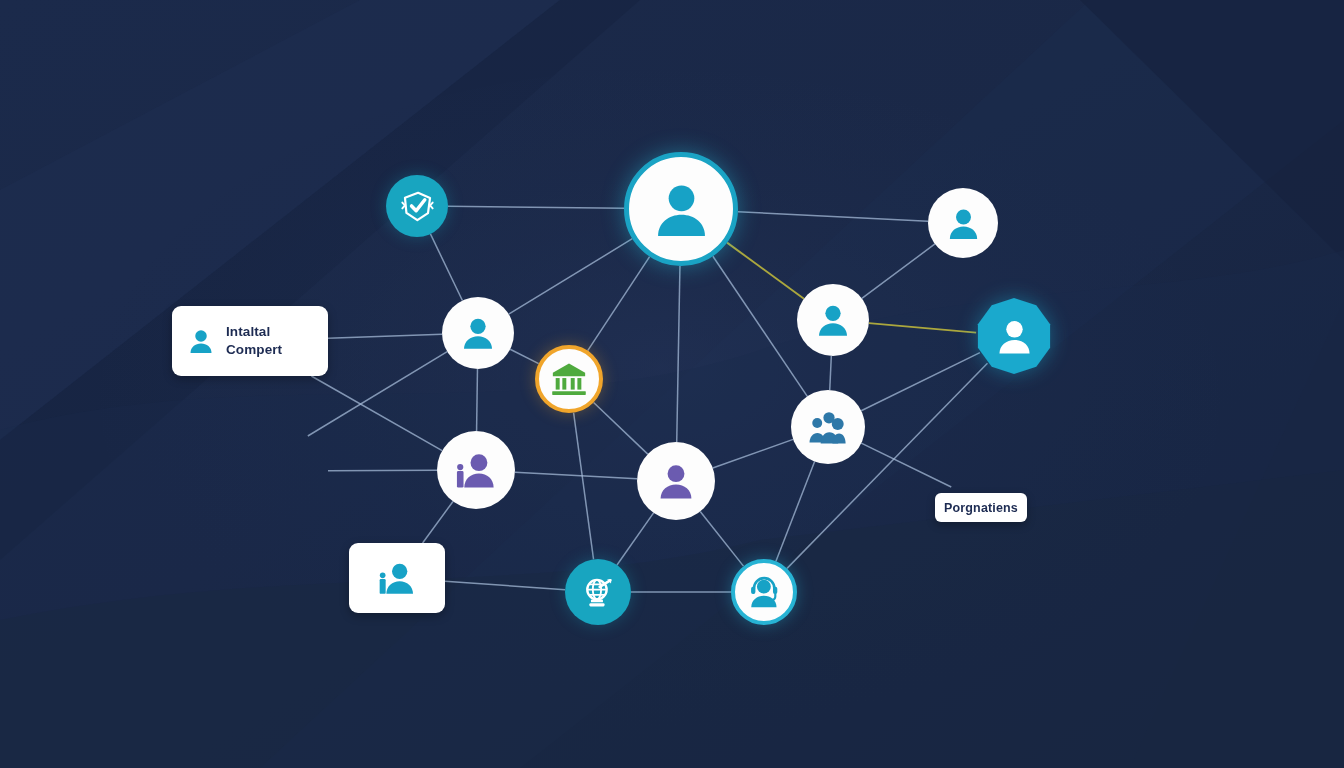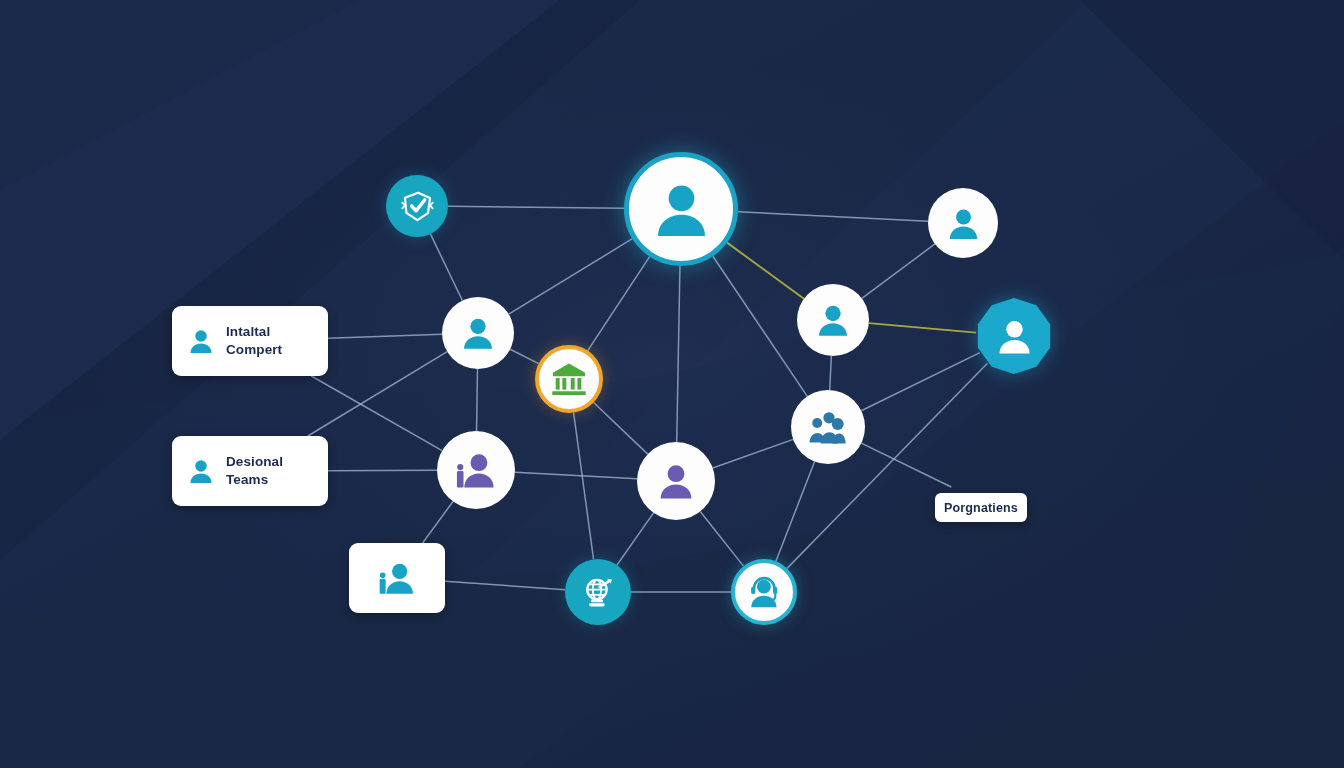--- a/index.html
+++ b/index.html
@@ -291,30 +291,20 @@
       <div class="card" style="left: 172px; top: 306px; width: 156px; height: 70px; padding: 0px 12px 0px 14px; justify-content: flex-start; gap: 10px;">
         <span class="card-icon">
           <svg width="30" height="30" viewBox="0 0 24 24" fill="#17a2c6">
             <circle cx="12" cy="8" r="4.6"></circle>
             <path d="M3.6 21.5c0-4.6 3.8-7.6 8.4-7.6s8.4 3 8.4 7.6z"></path>
           </svg>
         </span>
         <span class="card-text">Intaltal
 Compert</span>
       </div>
-      <div class="card" style="left: 172px; top: 436px; width: 156px; height: 70px; padding: 0px 12px 0px 14px; justify-content: flex-start; gap: 10px;">
-        <span class="card-icon">
-          <svg width="30" height="30" viewBox="0 0 24 24" fill="#17a2c6">
-            <circle cx="12" cy="8" r="4.6"></circle>
-            <path d="M3.6 21.5c0-4.6 3.8-7.6 8.4-7.6s8.4 3 8.4 7.6z"></path>
-          </svg>
-        </span>
-        <span class="card-text">Desional
-Teams</span>
-      </div>
       <div class="card" style="left: 349px; top: 543px; width: 96px; height: 70px; padding: 0px; justify-content: center; gap: 0px;">
         <span class="card-icon">
           <svg width="40" height="40" viewBox="0 0 24 24" fill="#17a2c6">
             <circle cx="13.6" cy="8" r="4.6"></circle>
             <path d="M5.6 21.5c0-4.6 3.6-7.6 8-7.6s8 3 8 7.6z"></path>
             <rect x="1.6" y="12.6" width="3.6" height="8.9" rx="0.7"></rect>
             <circle cx="3.4" cy="10.4" r="1.7"></circle>
           </svg>
         </span>
       </div>

